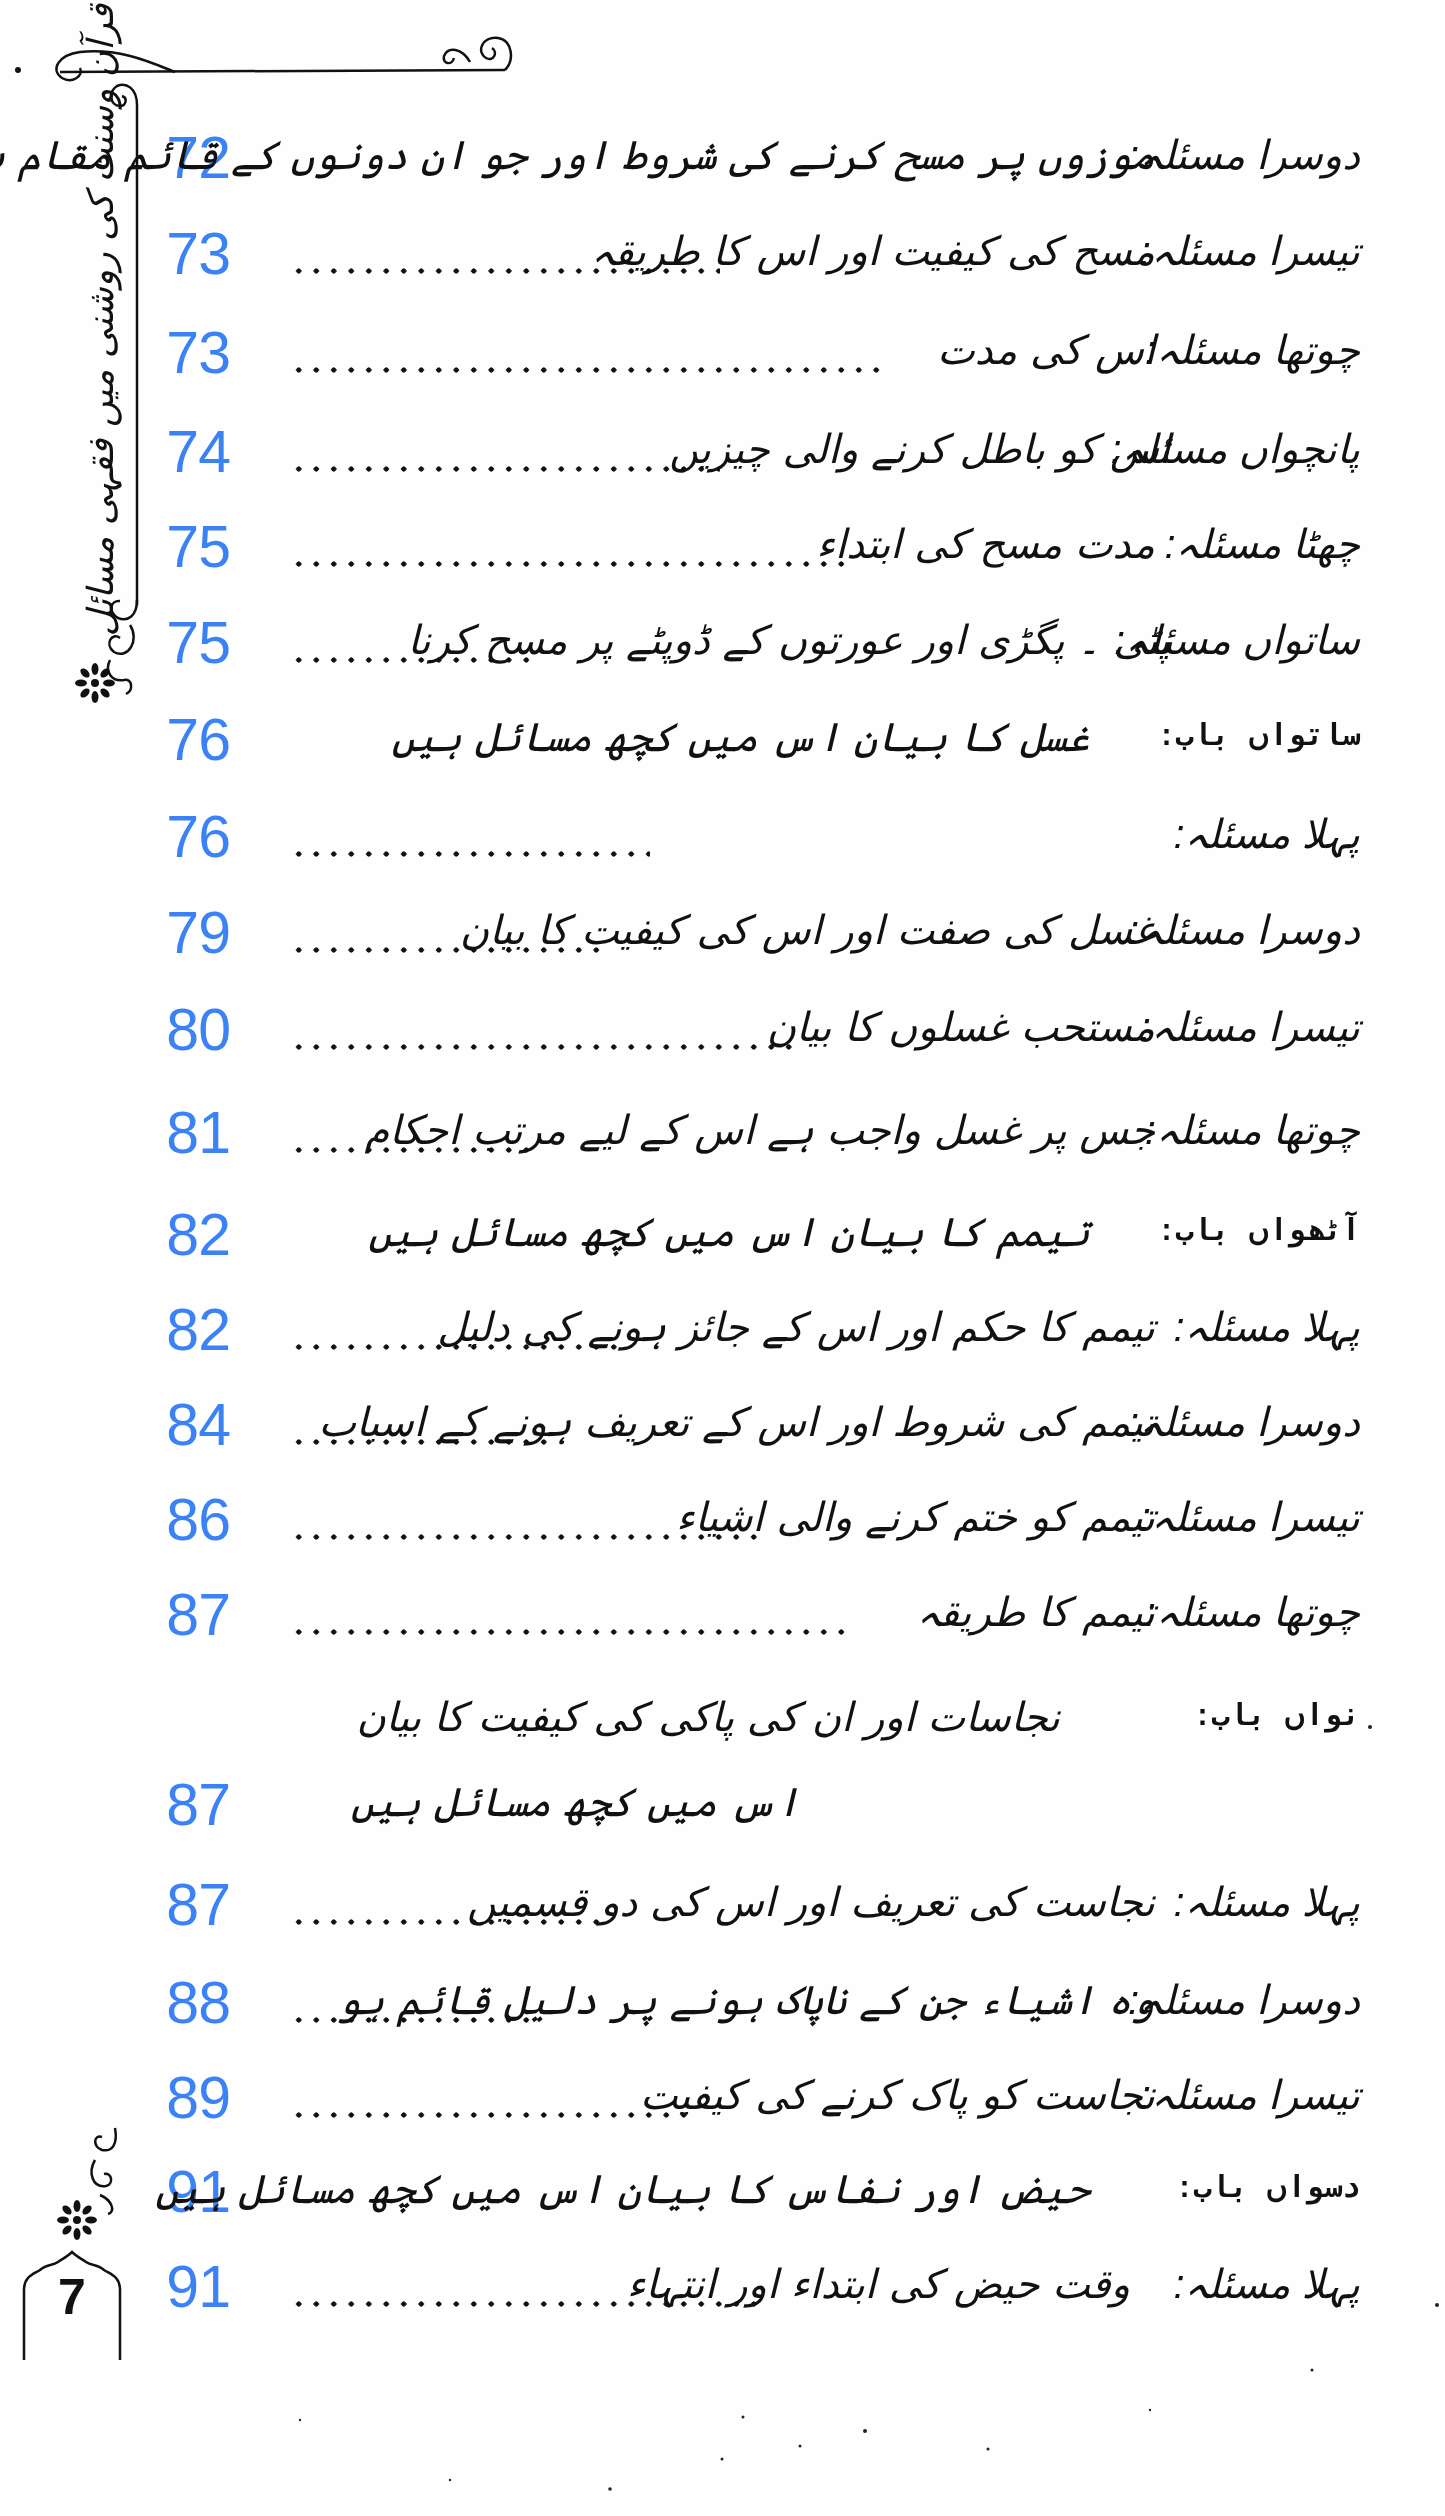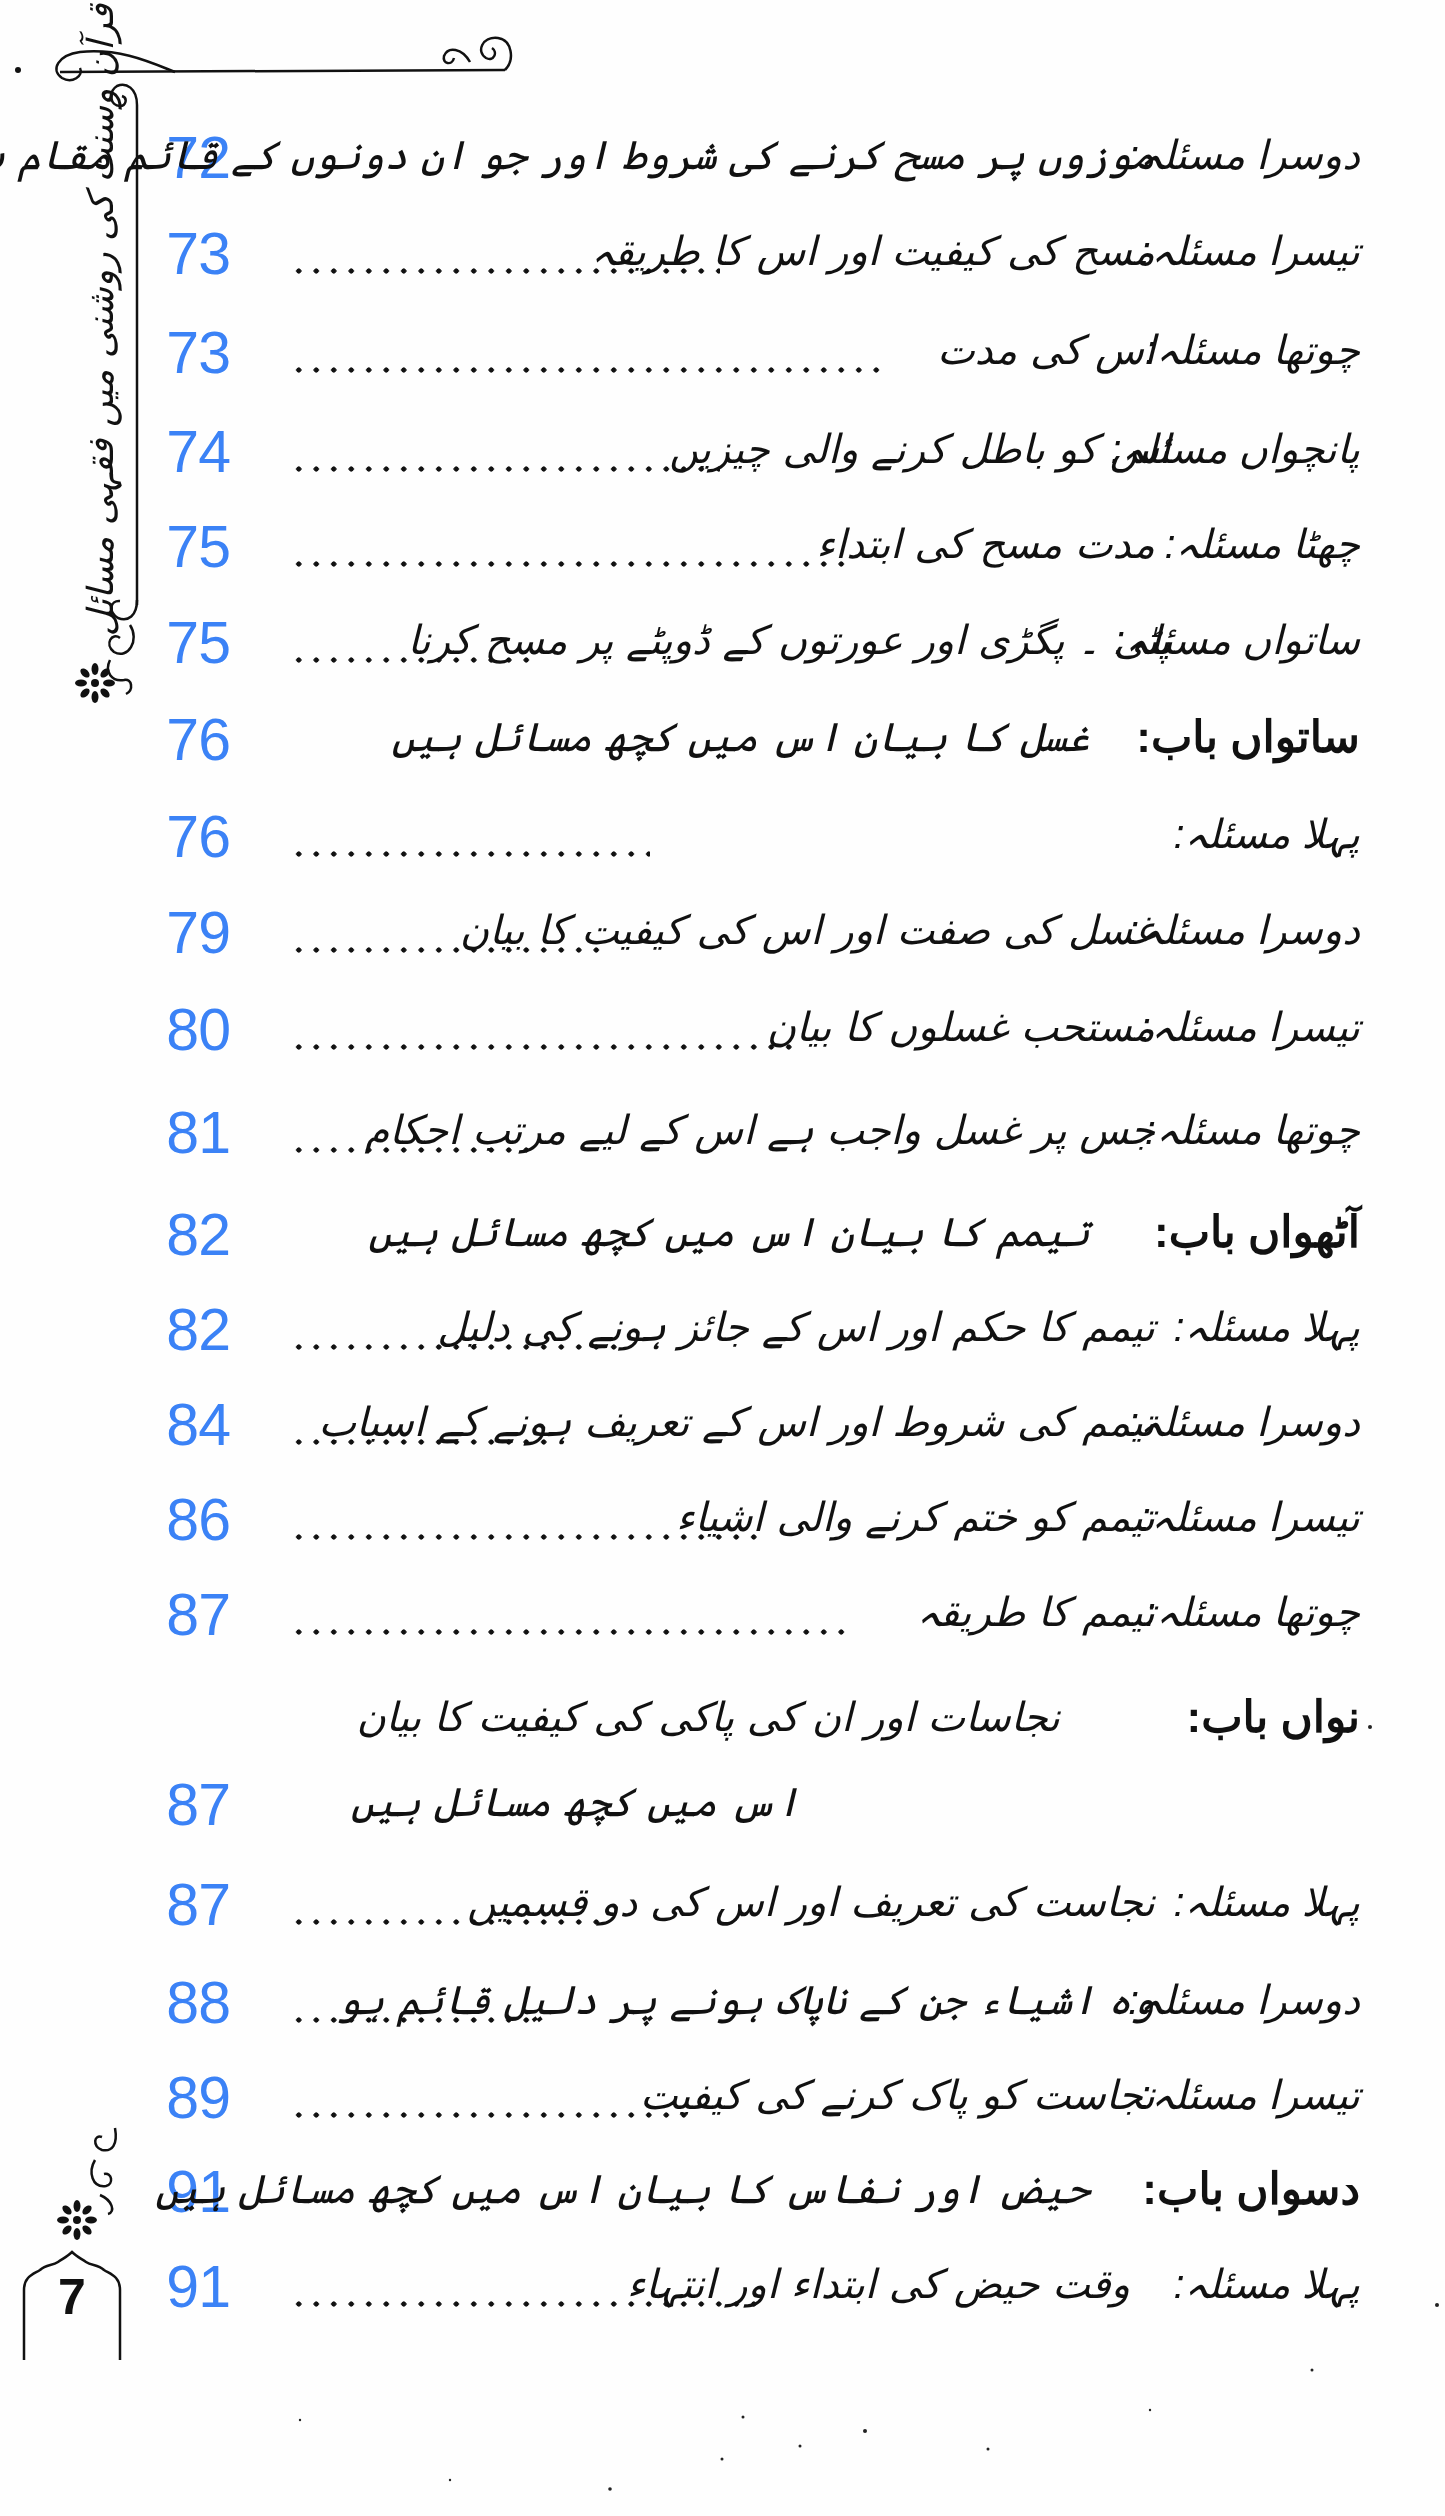--- a/index.html
+++ b/index.html
@@ -3,21 +3,21 @@
 <meta charset="utf-8">
 <style>
   html, body { margin:0; padding:0; background:#ffffff; }
   body { width:1445px; height:2516px; position:relative; overflow:hidden; color:#111; }
   .page { position:absolute; left:0; top:0; width:1445px; height:2516px; background:#fefefe; }
   .row { position:absolute; left:150px; width:1210px; height:90px; }
   .num { position:absolute; left:10px; width:70px; top:50%; transform:translateY(-50%);
          font-family:"Liberation Sans", sans-serif; font-size:59px; line-height:60px; color:#3b82f6; letter-spacing:-1px;text-align:right; }
   .label { position:absolute; right:0; top:50%; transform:translateY(-55%);
            font-family:Liberation Sans, sans-serif; font-size:40px; line-height:60px; direction:rtl; white-space:nowrap; color:#111; font-style:italic; }
-  .label.bold { font-family:Liberation Sans, sans-serif; font-weight:bold; font-style:normal; font-size:44px; }
+  .label.bold { font-family:Liberation Mono, monospace; font-weight:bold; font-style:normal; font-size:30px; }
   .desc { position:absolute; top:50%; transform:translateY(-55%);
           font-family:"DejaVu Serif", serif; font-size:40px; line-height:60px; direction:rtl; white-space:nowrap; color:#111; font-style:italic; }
   .leader { position:absolute; left:140px; top:50%; height:6px; margin-top:14px;
             background-image: radial-gradient(circle, #111 2.4px, transparent 2.8px);
             background-size:17.5px 6px; background-repeat:repeat-x; }
   .vtitle { position:absolute; left:100px; top:320px; transform:translate(-50%,-50%) rotate(-90deg);
             font-family:"DejaVu Serif", serif; font-style:italic; font-size:36px; direction:rtl; white-space:nowrap; color:#111; }
   .pagebox-num { position:absolute; left:52px; top:2268px; width:40px; text-align:center;
                  font-family:"Liberation Sans", sans-serif; font-weight:bold; font-size:50px; color:#111; }
   svg { position:absolute; left:0; top:0; }

